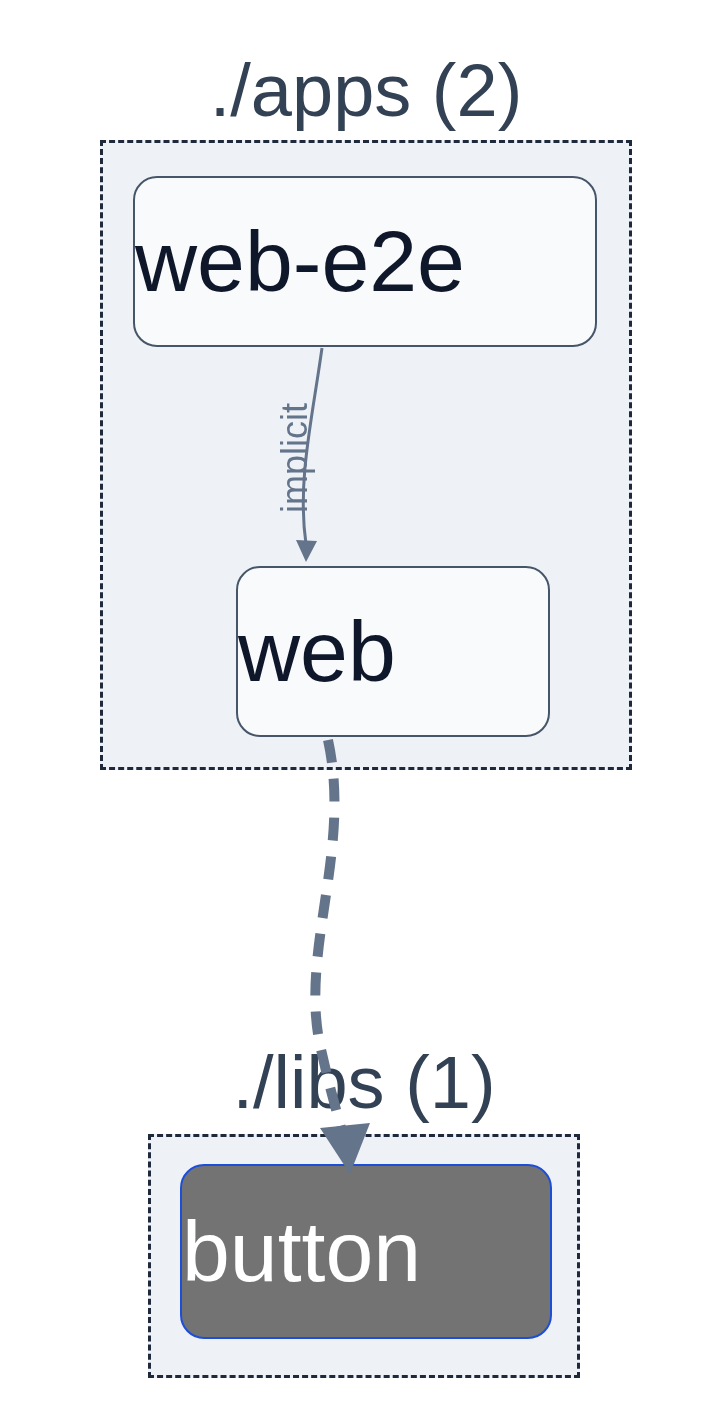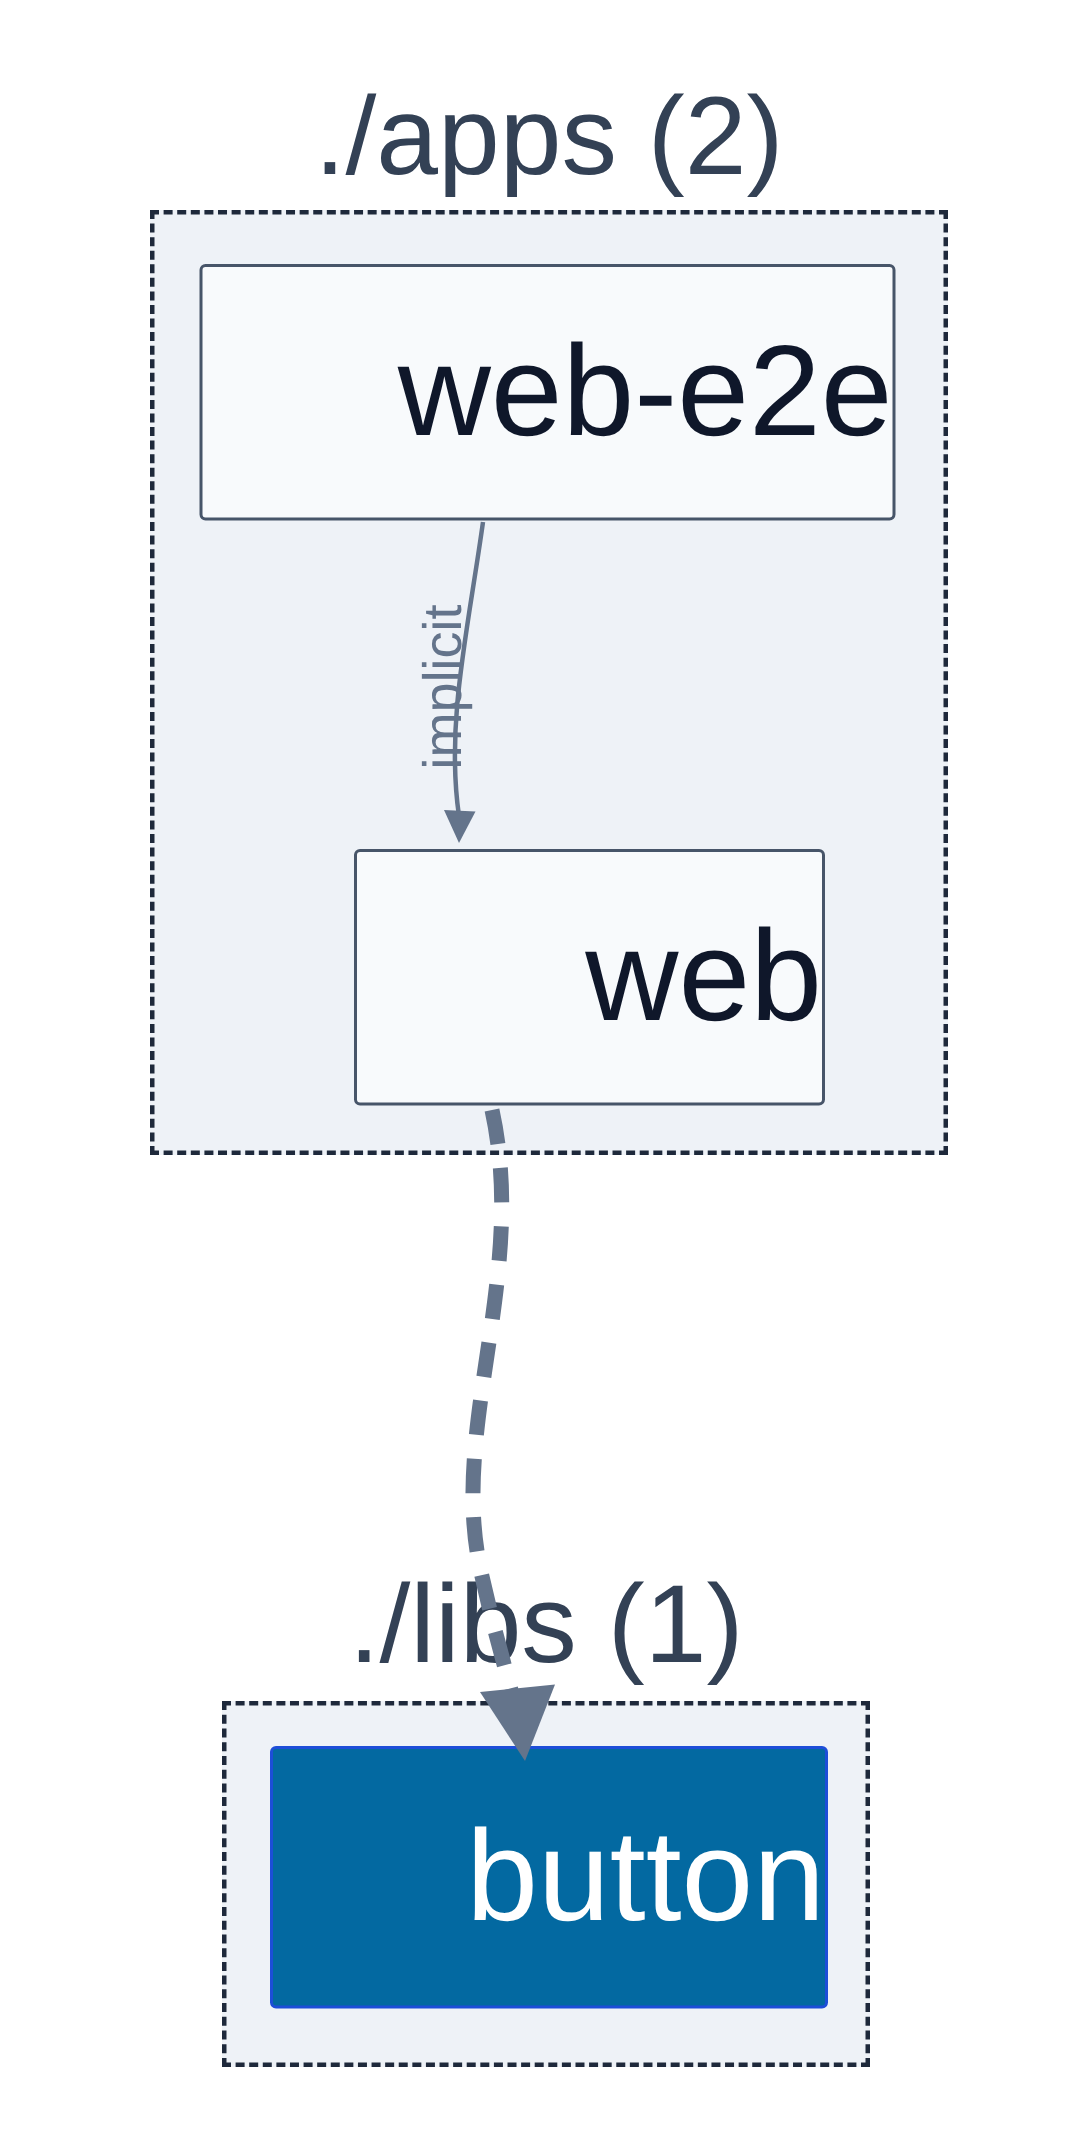--- a/index.html
+++ b/index.html
@@ -32,34 +32,34 @@
     text-align: center;
     white-space: nowrap;
   }
   .title-apps { left: 100px; top: 54px; width: 532px; }
   .title-libs { left: 148px; top: 1046px; width: 432px; }
 
   .node {
     position: absolute;
     background: #f8fafc;
     border: 2px solid #475569;
-    border-radius: 4px;
+    border-radius: 24px;
     box-sizing: border-box;
     display: flex;
     align-items: center;
-    justify-content: flex-end;
+    justify-content: flex-start;
     font-size: 86px;
     color: #0f172a;
     cursor: pointer;
   }
   .node-web-e2e { left: 133px; top: 176px; width: 464px; height: 171px; }
   .node-web     { left: 236px; top: 566px; width: 314px; height: 171px; }
   .node-button  {
     left: 180px; top: 1164px; width: 372px; height: 175px;
-    background: #0369a1;
+    background: #737373;
     border-color: #1d4ed8;
     color: #ffffff;
   }
 
   .edges {
     position: absolute;
     left: 0; top: 0;
     width: 722px;
     height: 1424px;
     pointer-events: none;

